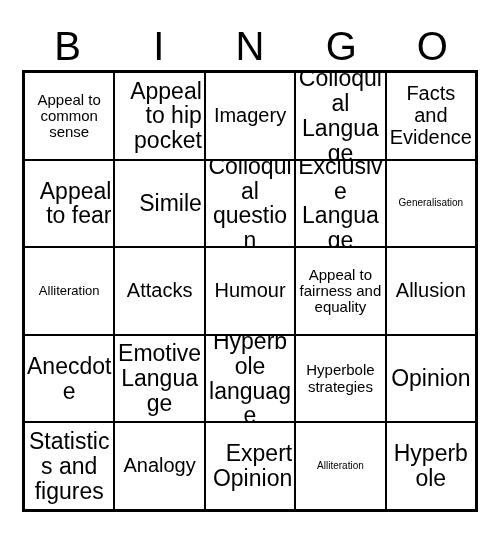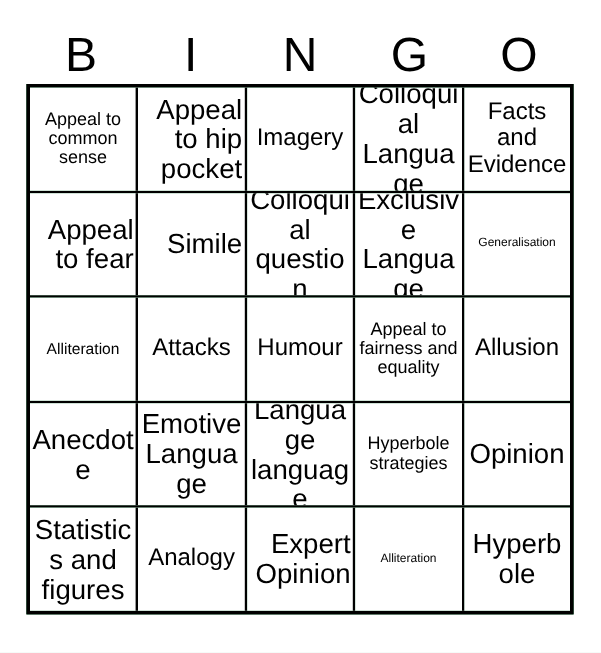--- a/index.html
+++ b/index.html
@@ -164,21 +164,21 @@
     </div>
 
     <div class="grid-row">
       <div class="cell">
           <span class="cell-text fs-md">Anecdote</span>
         </div>
       <div class="cell">
           <span class="cell-text fs-md">Emotive Language</span>
         </div>
       <div class="cell">
-          <span class="cell-text fs-md">Language language</span>
+          <span class="cell-text fs-md">Hyperbole language</span>
         </div>
       <div class="cell">
           <span class="cell-text fs-sm">Hyperbole strategies</span>
         </div>
       <div class="cell">
           <span class="cell-text fs-md">Opinion</span>
         </div>
     </div>
 
     <div class="grid-row">

